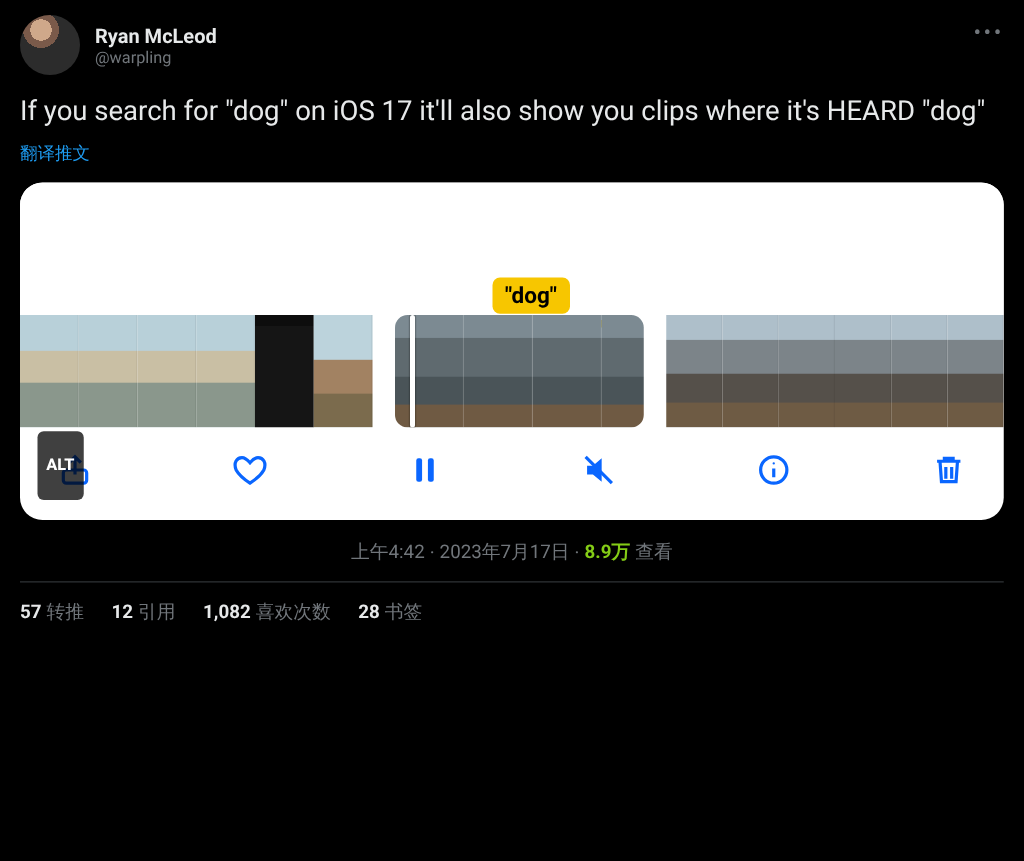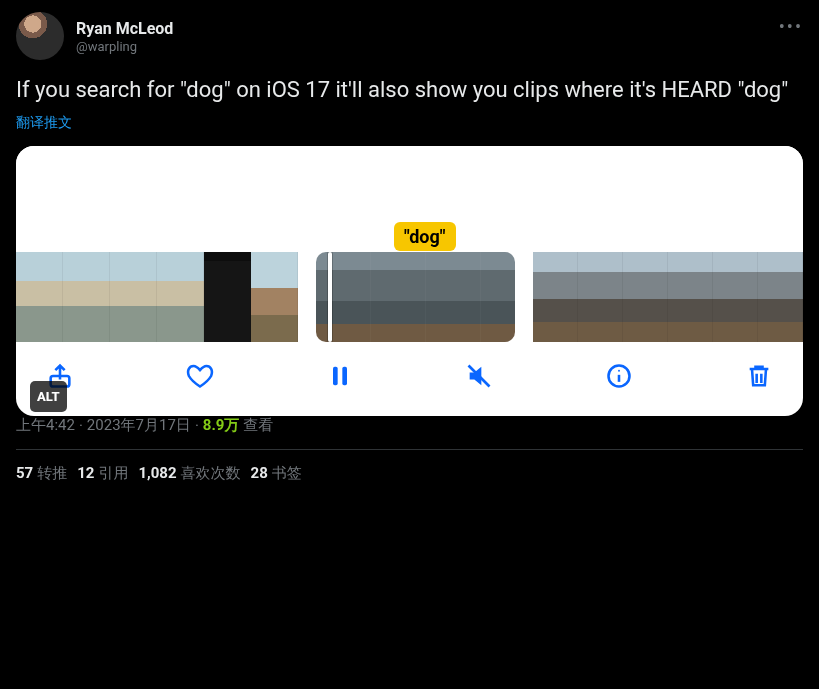--- a/index.html
+++ b/index.html
@@ -105,39 +105,39 @@
   }
   .tool-icon {
     width: 28px; height: 28px;
     color: #0a66ff;
     cursor: pointer;
   }
   .tool-icon svg { width: 100%; height: 100%; stroke: #0a66ff; fill: none; stroke-width: 2.2; }
   .alt-badge {
     position: absolute;
     left: 14px;
-    bottom: 4px;
+    bottom: 16px;
     background: rgba(0,0,0,0.75);
     color: #fff;
     font-weight: 800;
     font-size: 13px;
-    padding: 8px 7px;
+    padding: 20px 7px;
     border-radius: 5px;
   }
   .meta {
-    margin-top: 0;
+    margin-top: 16px;
     color: #71767b;
     font-size: 15px;
-    display: flex; align-items: center; gap: 4px;
+    display: flex; align-items: center; gap: 4px; justify-content: center;
   }
   .meta .views-count { color: #84cc16; font-weight: 700; }
   .divider { border: none; border-top: 1px solid #2f3336; margin: 14px 0; }
   .stats {
     display: flex;
-    gap: 10px;
+    gap: 22px;
     color: #71767b;
     font-size: 15px;
     padding-bottom: 14px;
   }
   .stats .num { color: #e7e9ea; font-weight: 700; margin-right: 4px; }
 </style>
 </head>
 <body>
 
 <div class="tweet">

